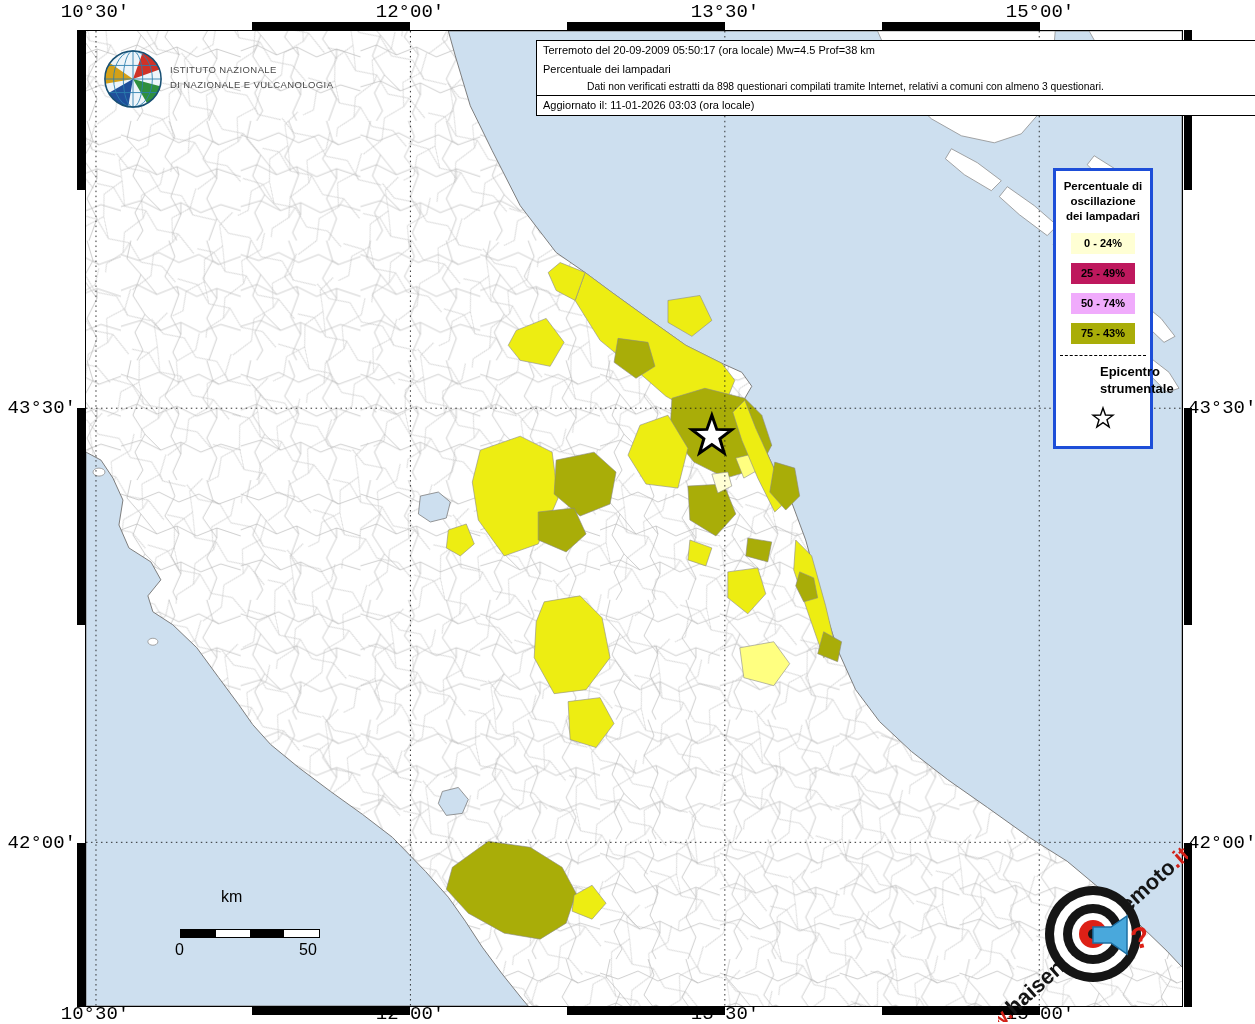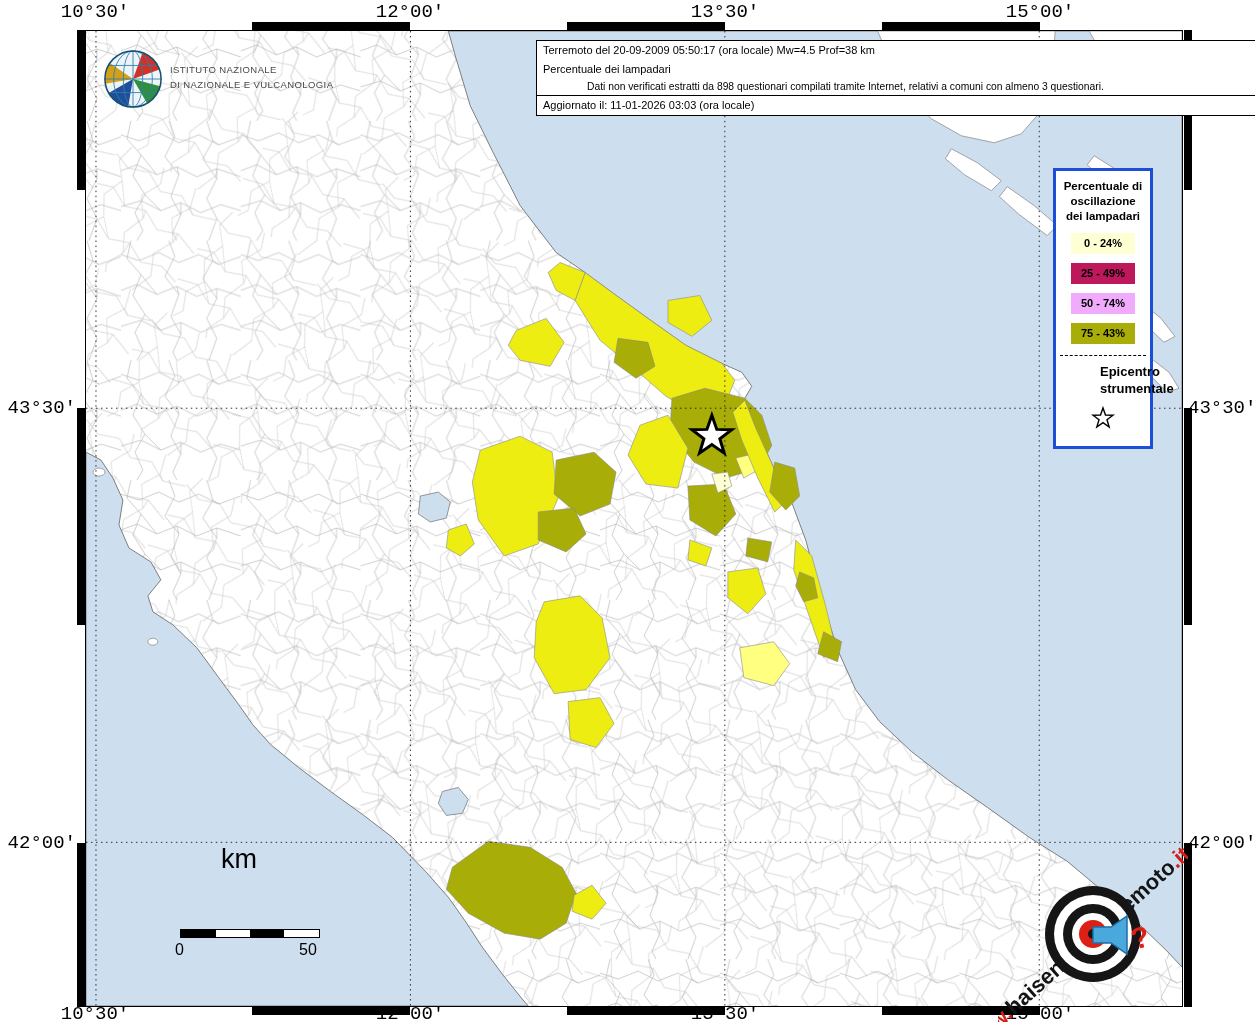--- a/index.html
+++ b/index.html
@@ -42,21 +42,21 @@
   .legend-title{font-size:11.5px;font-weight:bold;line-height:1.3;padding:0 5px;}
   .swatch{width:64px;height:21px;line-height:21px;margin:9px auto 0;
           font-size:11px;font-weight:bold;}
   .legend-div{border-top:1px dashed #000;margin:11px 4px 8px;}
   .legend-epi{font-size:13px;font-weight:bold;line-height:1.3;padding:0 4px;margin-left:40px;}
   
   .ingv-logo{position:absolute;left:102px;top:48px;width:62px;height:62px;z-index:5;}
   .ingv-text{position:absolute;left:170px;top:63px;z-index:5;font-size:9.5px;
              font-weight:normal;color:#4a4a4a;letter-spacing:.4px;line-height:1.55;}
   
-  .km-label{position:absolute;left:221px;top:844px;font-size:27px;z-index:5;text-align:center;}
+  .km-label{position:absolute;left:221px;top:888px;font-size:16px;z-index:5;text-align:center;}
   .scalebar{position:absolute;left:180px;top:929px;width:140px;height:9px;z-index:5;
             border:1px solid #000;box-sizing:border-box;
             background:repeating-linear-gradient(to right,#000 0 34.5px,#fff 34.5px 69px);}
   .scale-num{position:absolute;top:941px;font-size:16px;z-index:5;}
   
   .watermark{position:absolute;left:998px;top:842px;width:190px;height:180px;z-index:5;}
 </style>
 </head>
 <body>
 

